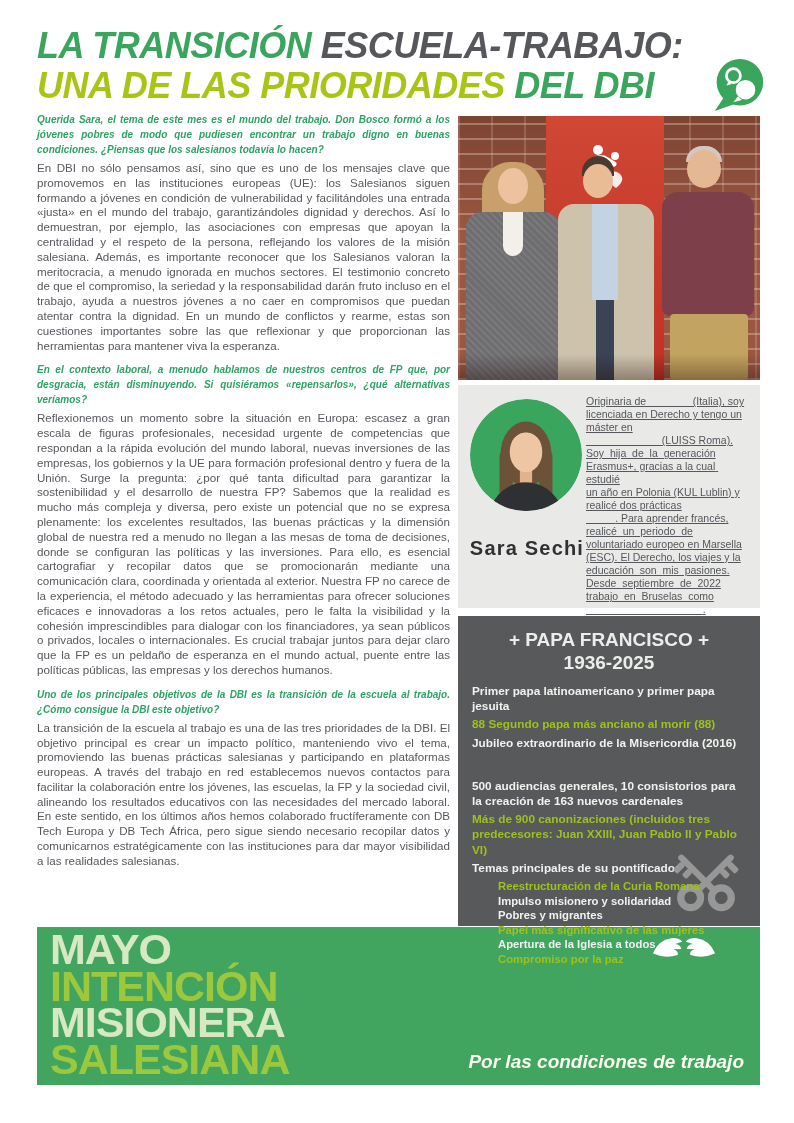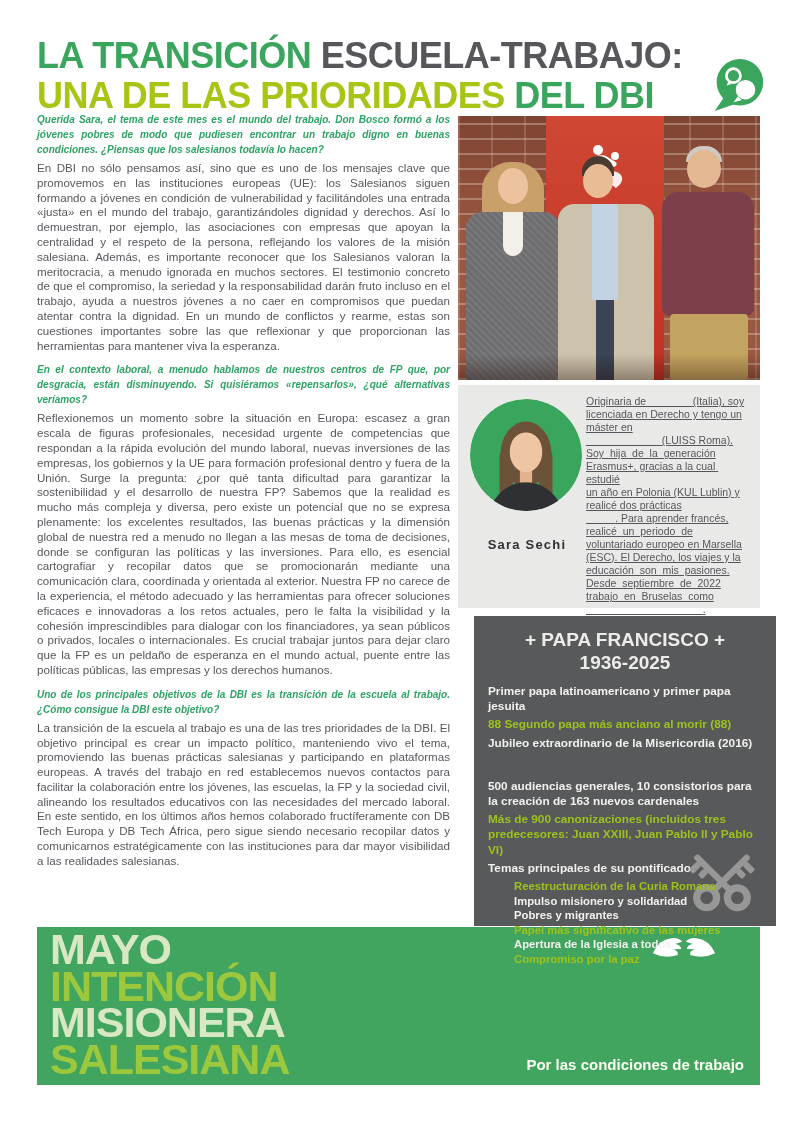--- a/index.html
+++ b/index.html
@@ -1,20 +1,20 @@
 <!DOCTYPE html>
 <html><head>
 <meta charset="utf-8">
 <style>
   html,body{margin:0;padding:0;background:#ffffff;}
   .page{position:relative;width:794px;height:1123px;background:#ffffff;overflow:hidden;
         font-family:"Liberation Sans","DejaVu Sans",sans-serif;}
 
   
-  .title-block{position:absolute;left:37px;top:36px;width:680px;}
+  .title-block{position:absolute;left:37px;top:26px;width:680px;font-style:italic;}
   .title-line{font-size:36px;font-weight:800;line-height:40px;letter-spacing:-0.5px;white-space:nowrap;}
   .t-green{color:#3aa55c;} .t-gray{color:#56575b;} .t-lime{color:#a8c516;}
   .logo-bubble{position:absolute;left:712px;top:58px;width:54px;height:54px;}
 
   
   .col-left{position:absolute;left:37px;top:112px;width:413px;color:#55575c;}
   .question{color:#2ea365;font-style:italic;font-weight:700;font-size:10px;line-height:15px;
             text-align:justify;margin:9px 0 4px 0;}
   .question.first{margin-top:0;}
   .answer{font-size:11.6px;line-height:14.8px;text-align:justify;margin:0 0 2px 0;}
@@ -30,41 +30,41 @@
          background:linear-gradient(180deg,#d04734,#bf3124);}
   .red-banner svg{position:absolute;left:28px;top:26px;}
   .txtbar{position:absolute;background:rgba(255,255,255,.75);height:3px;border-radius:2px;}
   .pfig{position:absolute;}
   .photo-shadow{position:absolute;left:0;bottom:0;width:100%;height:26px;
          background:linear-gradient(0deg,rgba(30,5,0,.35),rgba(0,0,0,0));}
 
   .bio-box{position:absolute;left:458px;top:385px;width:302px;height:223px;background:#e9e9e7;}
   .portrait{position:absolute;left:12px;top:14px;width:112px;height:112px;border-radius:50%;overflow:hidden;}
   .bio-name{position:absolute;left:0;top:152px;width:138px;text-align:center;
-            font-size:13px;font-weight:700;letter-spacing:1.2px;color:#2f3134;}
+            font-size:20px;font-weight:700;letter-spacing:1.2px;color:#2f3134;}
   .bio-text{position:absolute;left:128px;top:10px;width:165px;
             font-size:10.5px;line-height:13px;color:#55575c;white-space:pre-wrap;text-decoration:underline;}
 
   .papa-box{position:absolute;left:458px;top:616px;width:302px;height:310px;background:#58595a;
-            color:#efefed;box-sizing:border-box;padding:12px 14px;margin-left:16px;}
+            color:#efefed;box-sizing:border-box;padding:12px 14px;}
   .papa-head{font-size:19px;font-weight:800;text-align:center;line-height:23px;color:#ececea;}
   .fact{font-size:11.8px;font-weight:700;line-height:15.2px;margin:2px 0 3px 0;}
   .fact.gap{margin-top:28px;}
   .lime{color:#9cc21b;} .white{color:#f1f1ef;}
   .topics{list-style:none;margin:2px 0 0 26px;padding:0;position:relative;z-index:2;}
   .topics li{font-size:11.3px;font-weight:700;line-height:14.6px;}
   .keys-icon{position:absolute;right:6px;top:232px;width:96px;height:76px;opacity:.92;z-index:1;}
 
   
   .banner{position:absolute;left:37px;top:927px;width:723px;height:158px;background:#41a45f;}
   .banner-lines{position:absolute;left:13px;top:4px;font-size:43px;font-weight:800;
                 line-height:36.5px;letter-spacing:-1px;}
   .b-pale{color:#d7e8c3;} .b-lime{color:#9cc83e;}
-  .banner-caption{position:absolute;right:16px;bottom:12px;font-size:15px;font-weight:700;
-                  color:#fbfdf0;}
+  .banner-caption{position:absolute;right:16px;bottom:12px;font-size:19px;font-weight:700;
+                  font-style:italic;color:#fbfdf0;}
   .hands-icon{position:absolute;right:44px;top:8px;width:64px;height:26px;}
 </style>
 </head>
 <body>
 
 <div class="page">
 
   <div class="title-block">
     <div class="title-line"><span class="t-green">LA TRANSICIÓN</span><span class="t-gray"> ESCUELA-TRABAJO:</span></div>
     <div class="title-line"><span class="t-lime">UNA DE LAS PRIORIDADES</span><span class="t-green"> DEL DBI</span></div>

